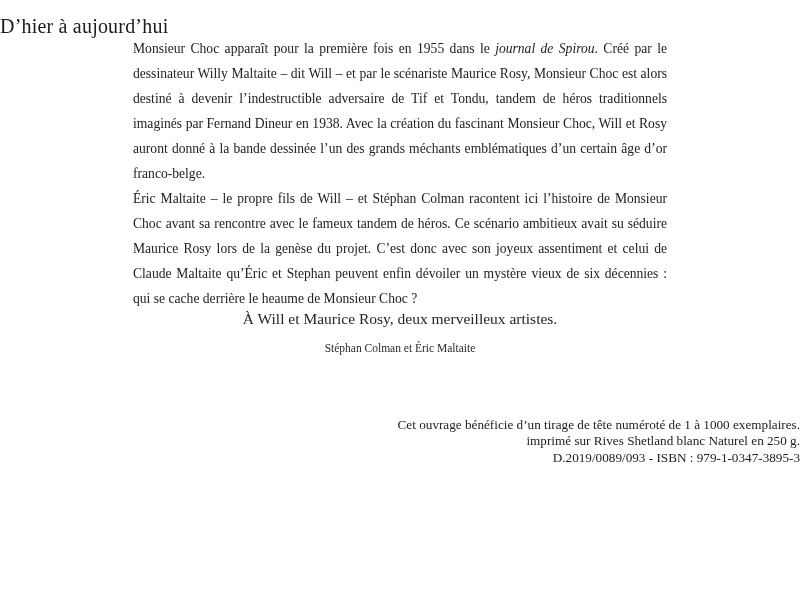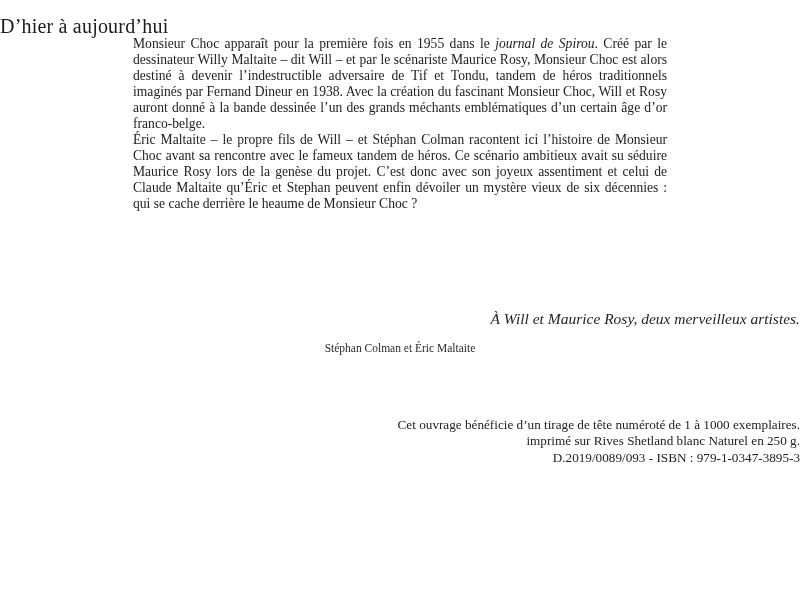--- a/index.html
+++ b/index.html
@@ -29,40 +29,38 @@
     font-weight: 400;
     letter-spacing: 0.2px;
     color: #1b1b1b;
   }
   .body-text {
     position: absolute;
     top: 36px;
     left: 133px;
     width: 534px;
     font-size: 13.6px;
-    line-height: 16px;
+    line-height: 25px;
     text-align: justify;
     color: #222222;
   }
   .body-text p {
     margin: 0;
     padding: 0;
   }
   .dedication {
     position: absolute;
     top: 310px;
     left: 0;
     width: 100%;
     text-align: center;
   }
   .dedication-line {
-    font-style: italic;
     font-size: 15.5px;
     color: #242424;
-    text-align: right;
   }
   .dedication-signature {
     font-size: 11.5px;
     margin-top: 14px;
     color: #2a2a2a;
   }
   .colophon {
     position: absolute;
     top: 417px;
     left: 0;

